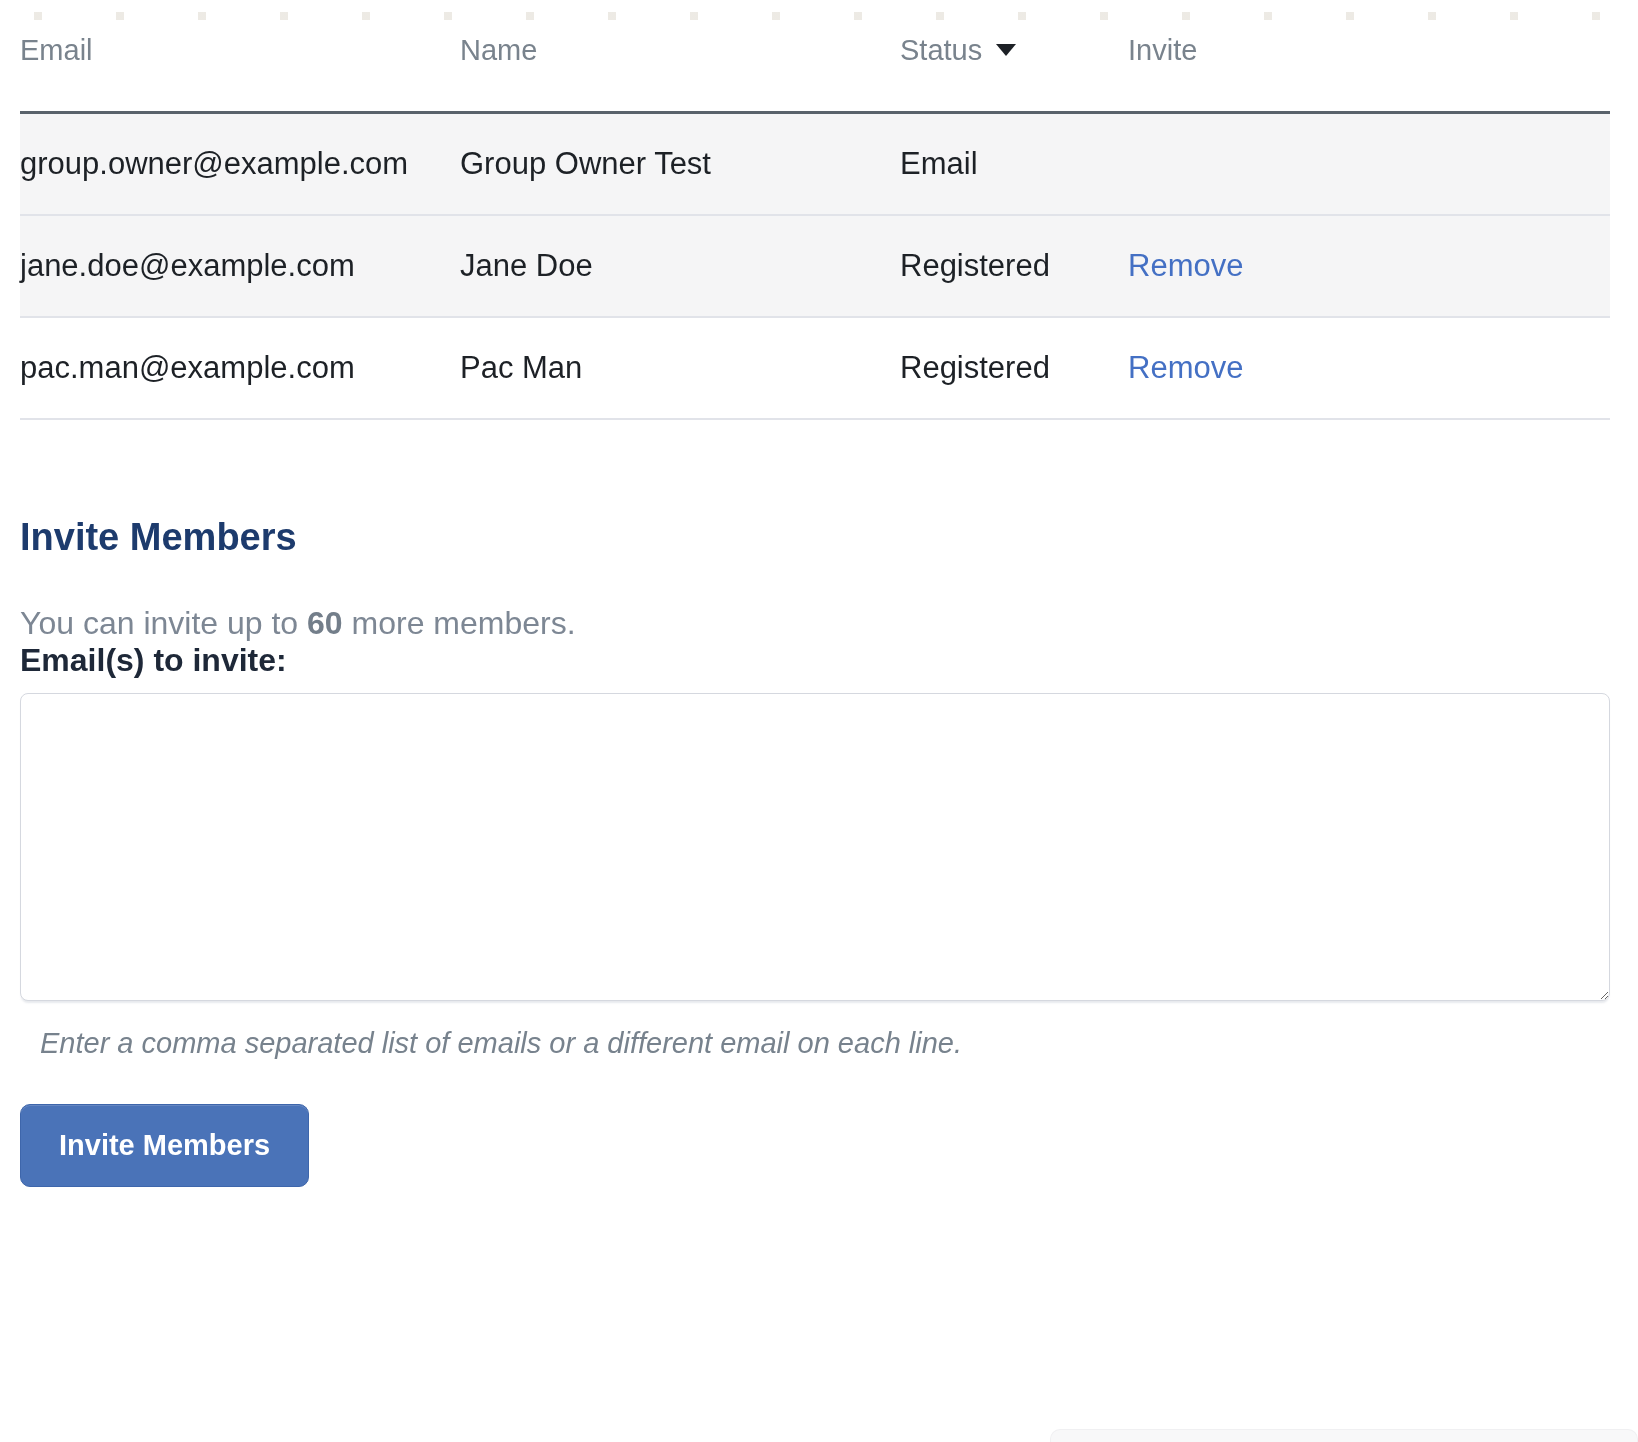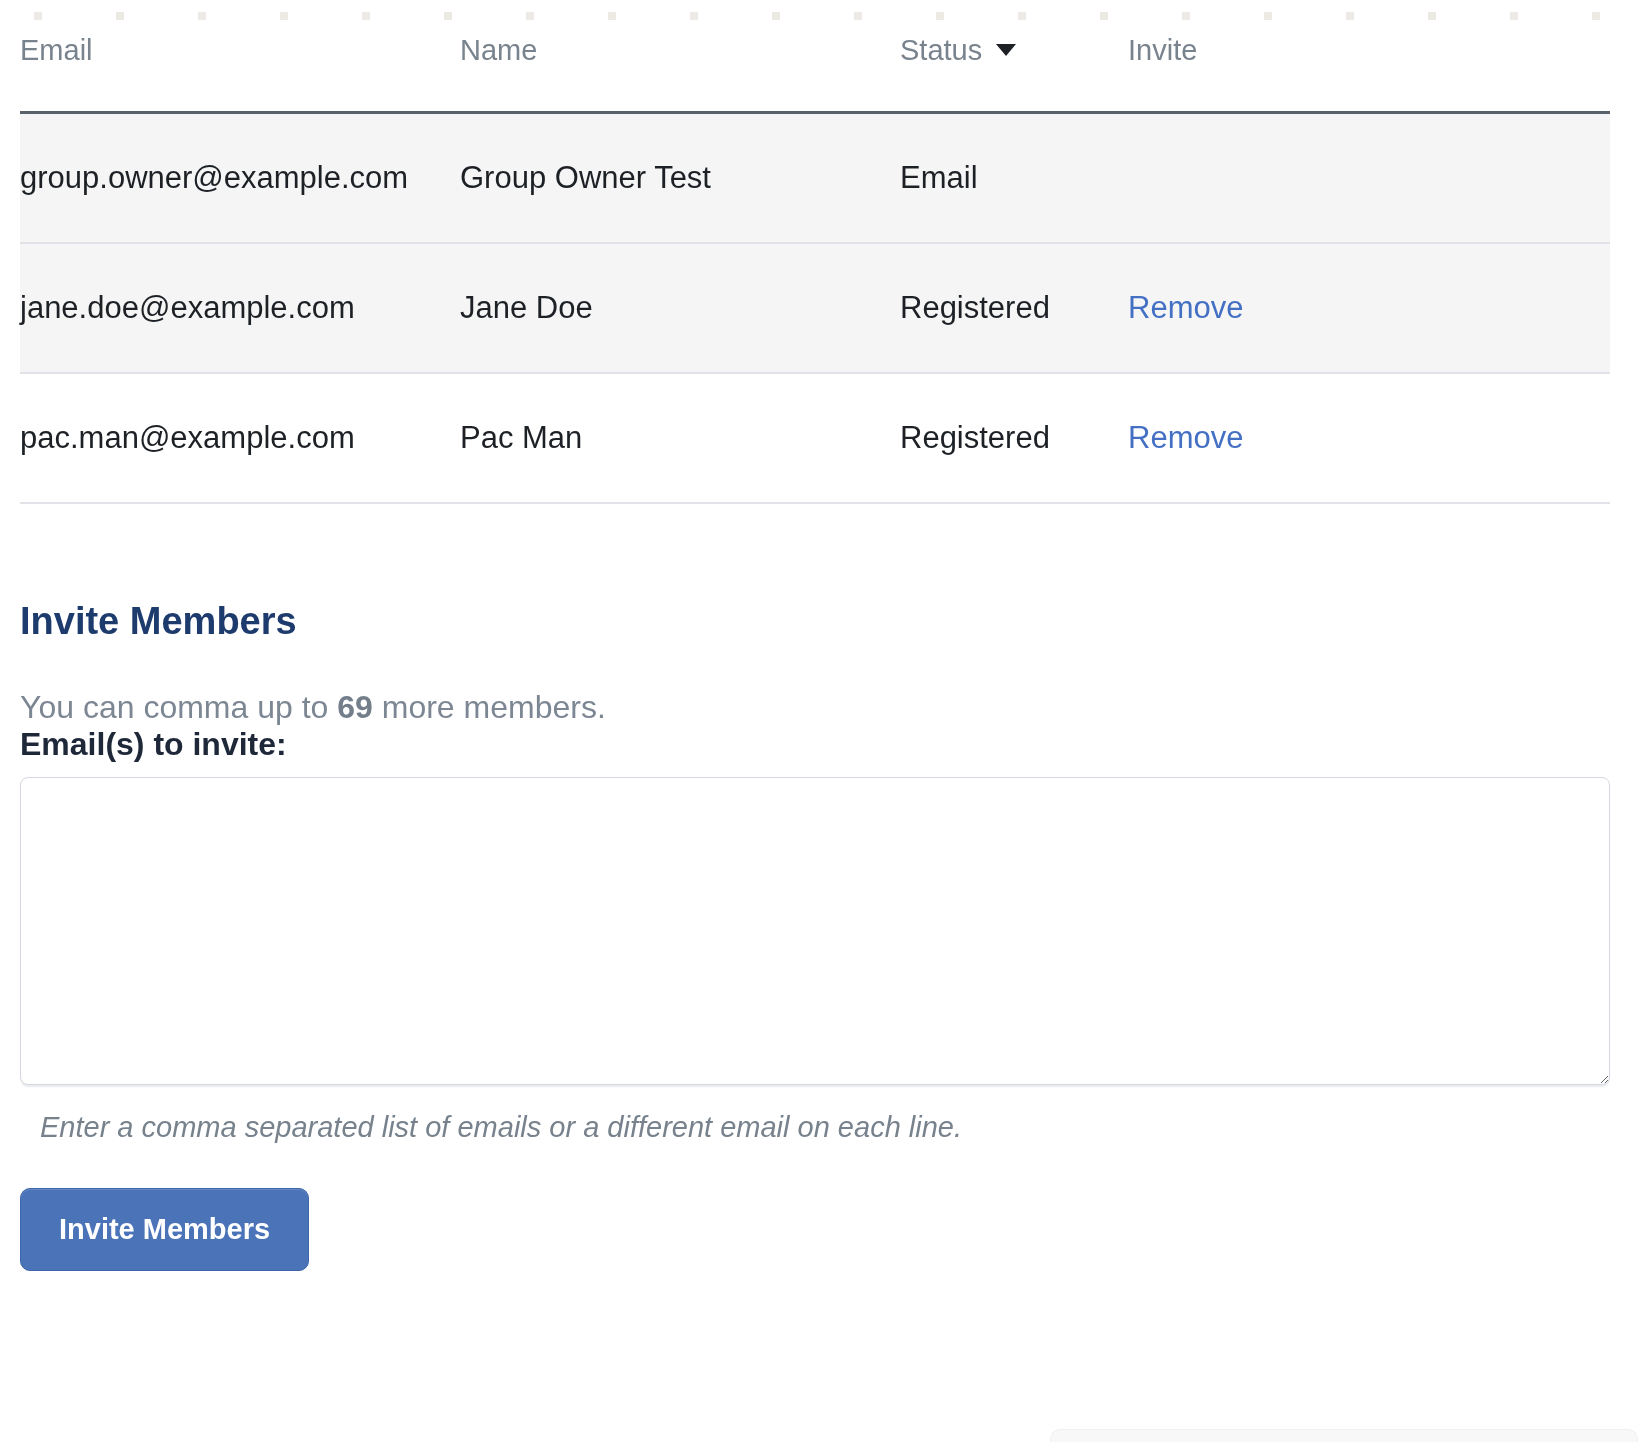--- a/index.html
+++ b/index.html
@@ -38,21 +38,21 @@
     font-weight: 400;
     font-size: 29px;
     color: #79838d;
     padding: 28px 0 44px 0;
     border-bottom: 3px solid #59626b;
     margin-left: 48px;
   }
   td {
     font-size: 31px;
     color: #1d2126;
-    padding: 46px 0;
+    padding: 32px 0;
     border-top: 2px solid #e1e3e9;
   }
   tbody tr:first-child td { border-top: none; }
   tbody tr:last-child td { border-bottom: 2px solid #e1e3e9; }
   tr.striped { background: #f5f5f6; }
   .sort-caret {
     display: inline-block;
     width: 0; height: 0;
     border-left: 10px solid transparent;
     border-right: 10px solid transparent;
@@ -170,21 +170,21 @@
         <td>pac.man@example.com</td>
         <td>Pac Man</td>
         <td>Registered</td>
         <td><a class="remove-link">Remove</a></td>
       </tr>
     </tbody>
   </table>
 
   <h2 class="invite-heading">Invite Members</h2>
 
-  <p class="invite-limit"><span>You can comma up to </span><b>69</b><span> more members.</span></p>
+  <p class="invite-limit"><span>You can invite up to </span><b>60</b><span> more members.</span></p>
 
   <label class="invite-label" for="invite-emails">Email(s) to invite:</label>
 
   <textarea id="invite-emails" class="invite-textarea" style=""></textarea>
 
   <p class="invite-help">Enter a comma separated list of emails or a different email on each line.</p>
 
   <button class="invite-button">Invite Members</button>
 
 </div>

